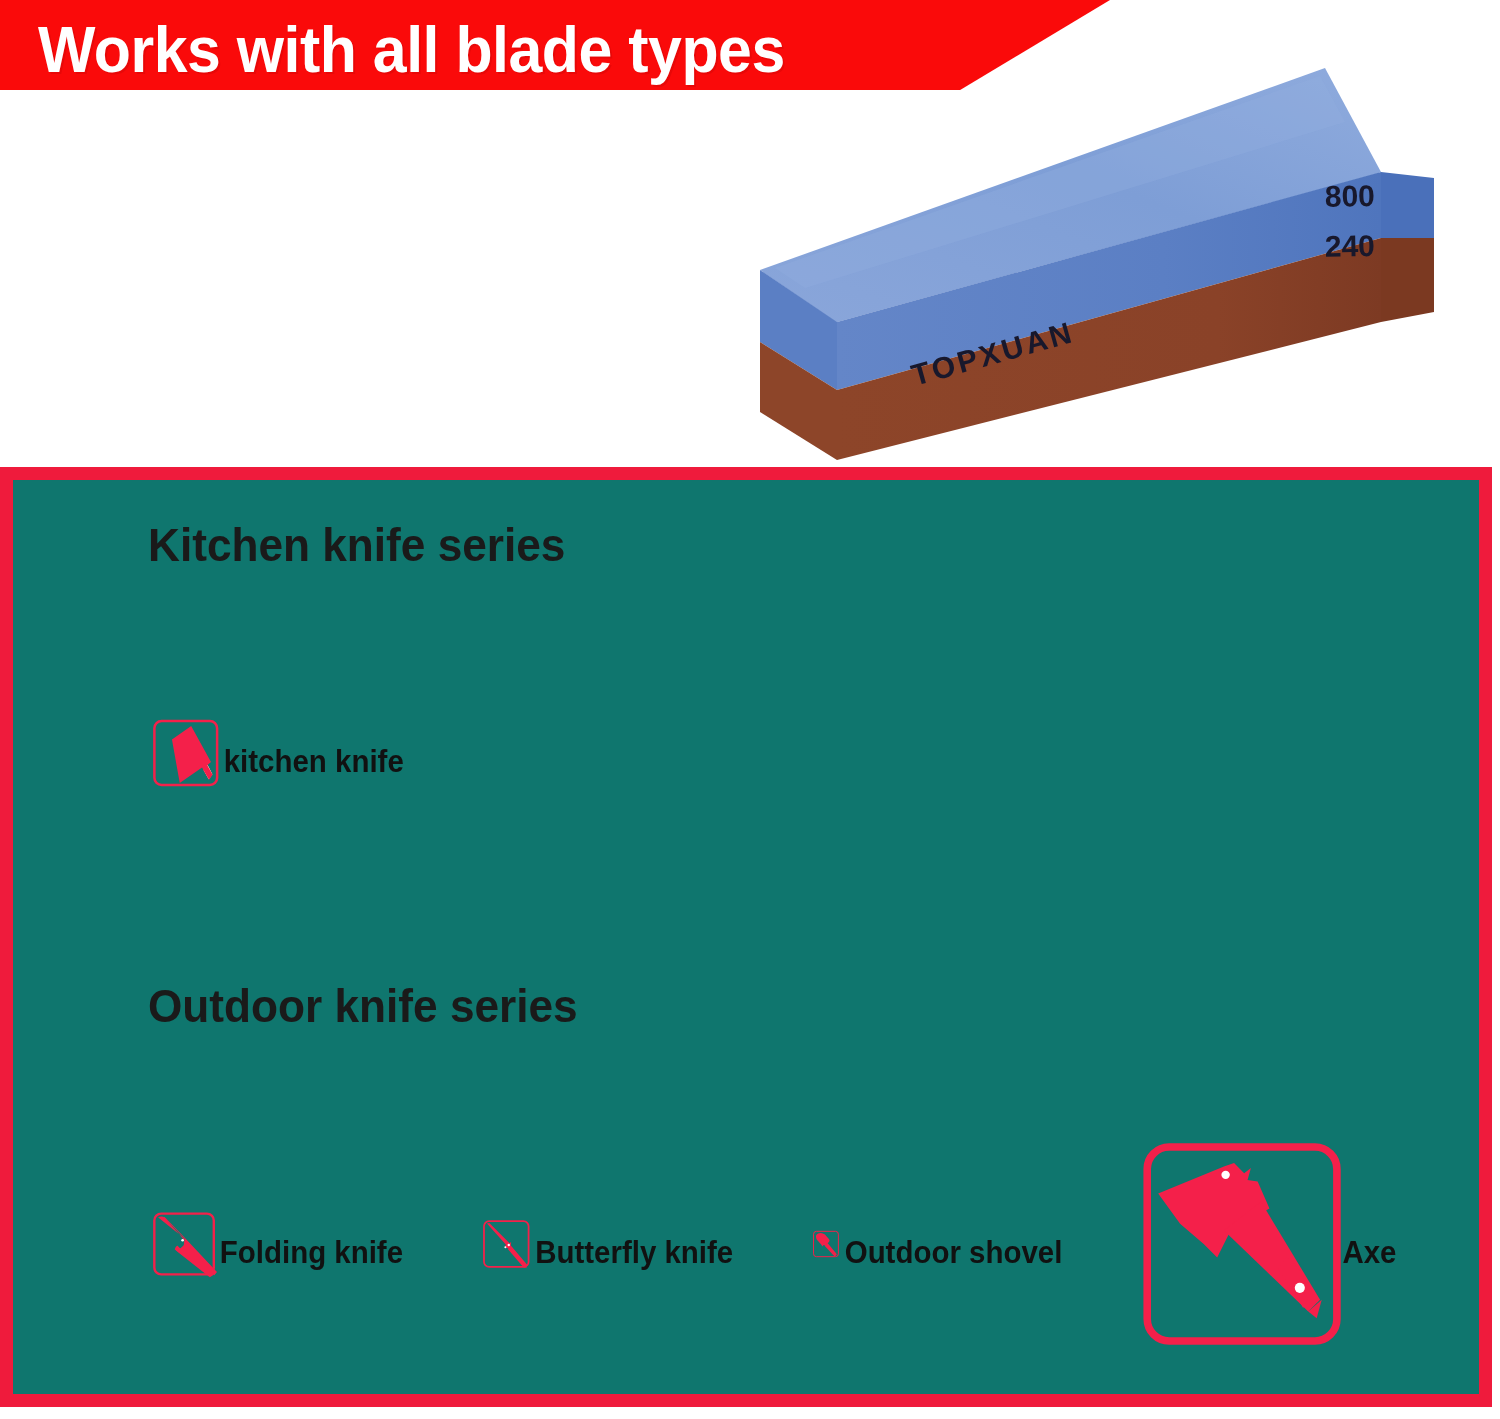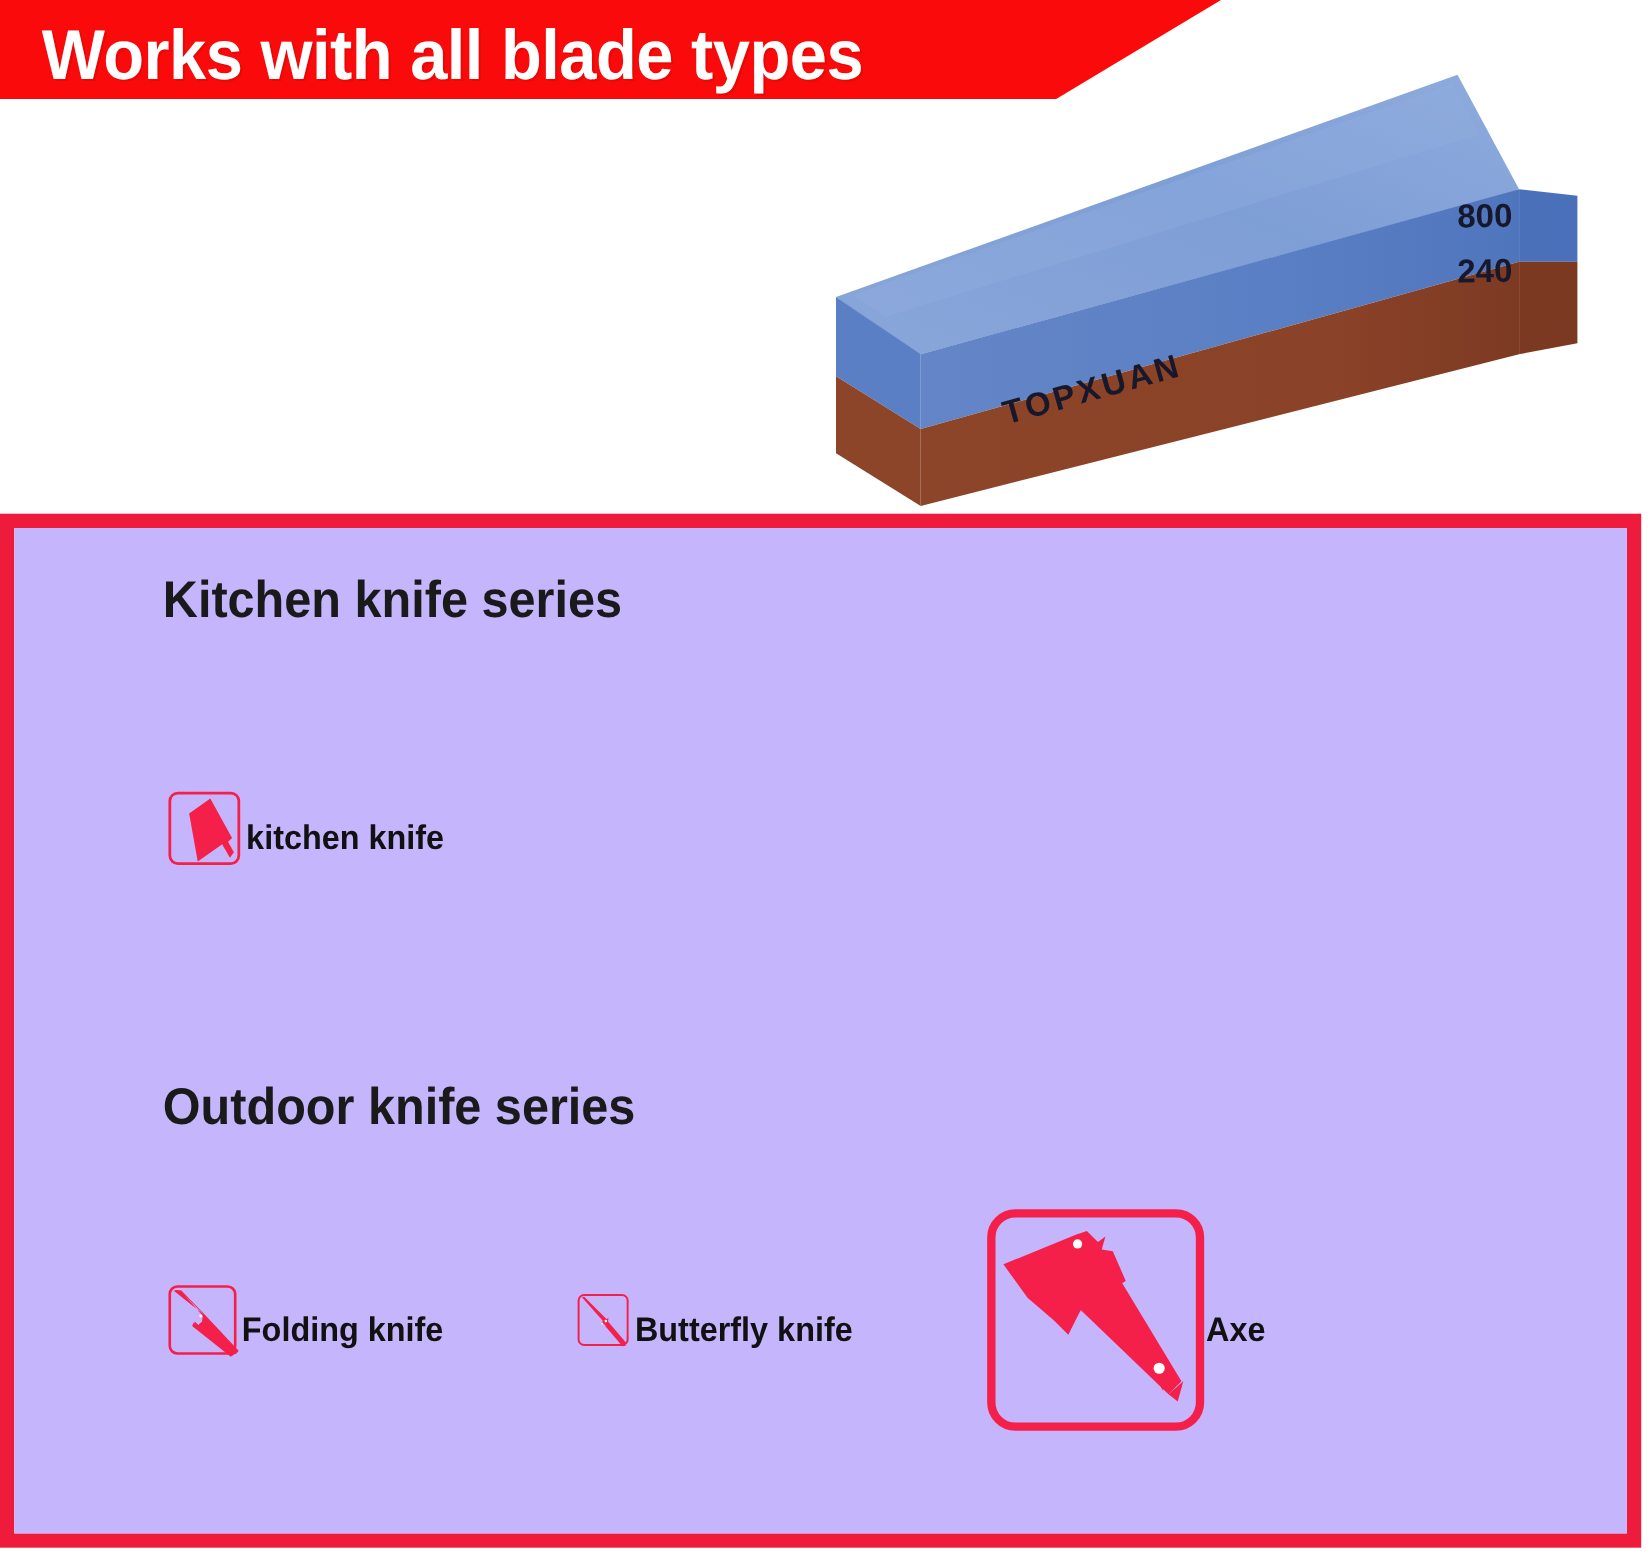--- a/index.html
+++ b/index.html
@@ -63,21 +63,21 @@
     width: 1492px;
     height: 940px;
     box-sizing: border-box;
     border: 13px solid #ef1b3c;
     background: #ffffff;
   }
   .card-inner {
     position: relative;
     width: 100%;
     height: 100%;
-    background: #c4b5fd;
+    background: #0f766e;
   }
 
   .series-heading {
     position: absolute;
     left: 135px;
     color: #1a1a1a;
     font-family: "Liberation Sans Narrow", "Liberation Sans", sans-serif;
     font-size: 47px;
     font-weight: bold;
     letter-spacing: 0px;
@@ -90,21 +90,21 @@
 
   .tile-row {
     position: absolute;
     left: 140px;
     width: 1290px;
     height: 320px;
     display: flex;
     justify-content: flex-start;
   }
   #row-kitchen { top: 113px; }
-  #row-outdoor { top: 560px; gap: 42px; }
+  #row-outdoor { top: 604px; }
 
   .tile {
     width: 255px;
     margin-right: 75px;
     display: flex;
     align-items: center;
   }
   .tile:last-child { margin-right: 0; }
 
   .tile-icon-box {
@@ -237,20 +237,32 @@
             <path d="M20,16 L32,14 L134,116 L142,110 L140,128 L126,142 L110,134 L116,124 Z" fill="#f4204a"></path>
             <path d="M118,132 L136,122 L226,228 L212,238 Z" fill="#f4204a"></path>
             <path d="M126,146 L142,136 L222,238 L206,240 Z" fill="#f4204a"></path>
             <circle cx="130" cy="125" r="6" fill="#ffffff"></circle>
             <circle cx="113" cy="136" r="5" fill="#ffffff"></circle>
           </svg>
         </div>
         <div class="tile-label">Butterfly knife</div>
       </div>
 
+      <div class="tile">
+        <div class="tile-icon-box">
+          <svg viewBox="0 0 235 240">
+            <rect x="5" y="5" width="225" height="230" rx="26" ry="26" fill="none" stroke="#f4204a" stroke-width="9"></rect>
+            <path d="M28,60 Q22,34 48,24 Q80,12 108,34 L146,78 Q156,92 144,102
+                     L128,118 L116,134 L96,130 L84,142 L76,126 L46,92 Q28,76 28,60 Z" fill="#f4204a"></path>
+            <path d="M112,128 L132,110 L216,214 L202,228 Z" fill="#f4204a"></path>
+            <path d="M105,136 L120,122 L206,226 L196,234 Z" fill="#f4204a"></path>
+          </svg>
+        </div>
+        <div class="tile-label">Outdoor shovel</div>
+      </div>
 
       <div class="tile">
         <div class="tile-icon-box">
           <svg viewBox="0 0 235 240">
             <rect x="5" y="5" width="225" height="230" rx="26" ry="26" fill="none" stroke="#f4204a" stroke-width="9"></rect>
             <path d="M18,60 L96,28 L108,24 L120,36 L128,30 L124,44 L136,46
                      L150,78 L104,104 L88,136 L72,120 L44,96 Z" fill="#f4204a"></path>
             <path d="M96,104 L140,70 L210,186 L196,200 Z" fill="#f4204a"></path>
             <path d="M170,136 Q190,150 200,176 L190,196 Q176,170 160,150 Z" fill="#f4204a"></path>
             <circle cx="98" cy="38" r="5" fill="#ffffff"></circle>

